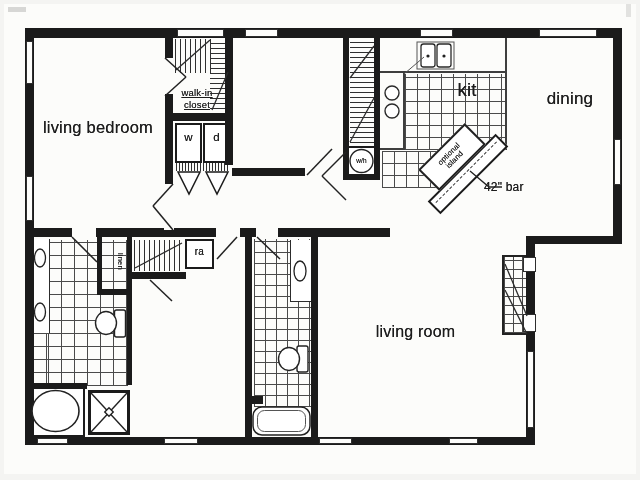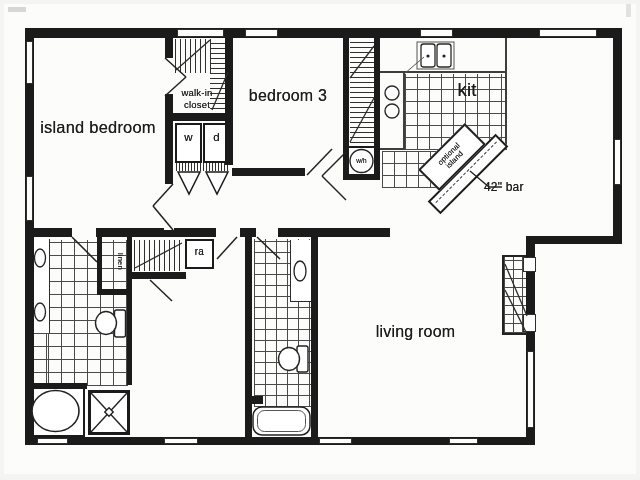--- a/index.html
+++ b/index.html
@@ -187,27 +187,27 @@
     </g>
     <g>
       <rect x="253" y="407" width="57" height="28" rx="9" fill="#fff" stroke="#222" stroke-width="1.5"></rect>
       <rect x="257.5" y="410.5" width="48" height="21" rx="7" fill="none" stroke="#555" stroke-width="1"></rect>
     </g>
     <g stroke="#222" stroke-width="1.3" fill="none">
       <polyline points="502,187 489,187 470,171"></polyline>
     </g>
   </svg>
 
-  <div class="lbl" style="left:28px;top:118px;width:140px;font-size:16.5px;">island bedroom</div>
-  <div class="lbl" style="left:171px;top:87px;width:52px;font-size:9.5px;line-height:11.5px;">
+  <div class="lbl" style="left:28px;top:118px;width:140px;font-size:16.5px;">living bedroom</div>
+  <div class="lbl" style="left:171px;top:87px;width:52px;font-size:9.5px;line-height:11.5px;text-decoration:underline;">
     <span style="display:block;">walk-in</span>
     <span style="display:block;text-align:center;">closet</span>
   </div>
-  <div class="lbl" style="left:232px;top:87px;width:112px;font-size:16px;">bedroom 3</div>
   <div class="lbl" style="left:417px;top:79px;width:60px;font-size:18.5px;padding-left:20px;">kit</div>
+  <div class="lbl" style="left:520px;top:89px;width:100px;font-size:17px;">dining</div>
   <div class="lbl" style="left:343px;top:323px;width:145px;font-size:16px;">living room</div>
   <div class="lbl" style="left:175px;top:131px;width:27px;font-size:11.5px;">w</div>
   <div class="lbl" style="left:203px;top:131px;width:27px;font-size:11.5px;">d</div>
   <div class="lbl" style="left:346px;top:157px;width:31px;font-size:6.5px;">w/h</div>
   <div class="lbl" style="left:185px;top:246px;width:29px;font-size:10px;">ra</div>
   <div class="lbl" style="left:111px;top:243px;width:14px;height:36px;font-size:7.5px;writing-mode:vertical-rl;text-align:center;">linen</div>
   <div class="lbl" style="left:484px;top:180px;width:50px;font-size:12px;text-align:left;">42" bar</div>
 </div>
 
 </body></html>

